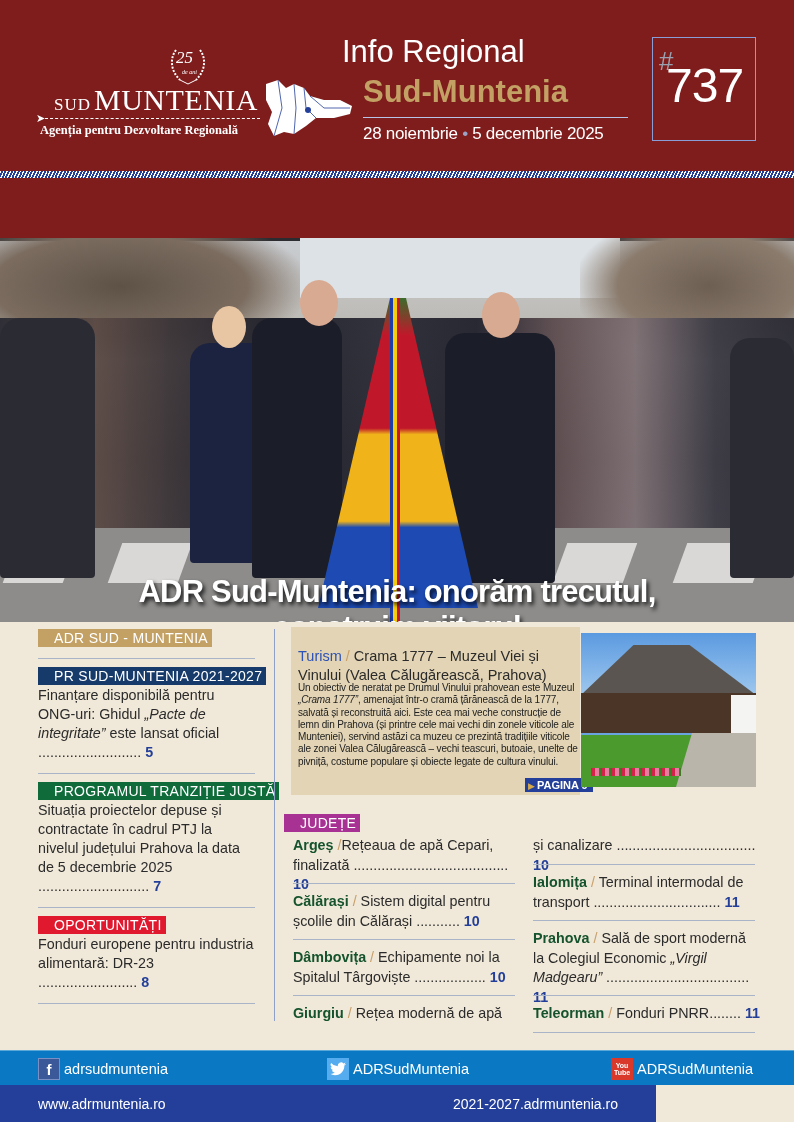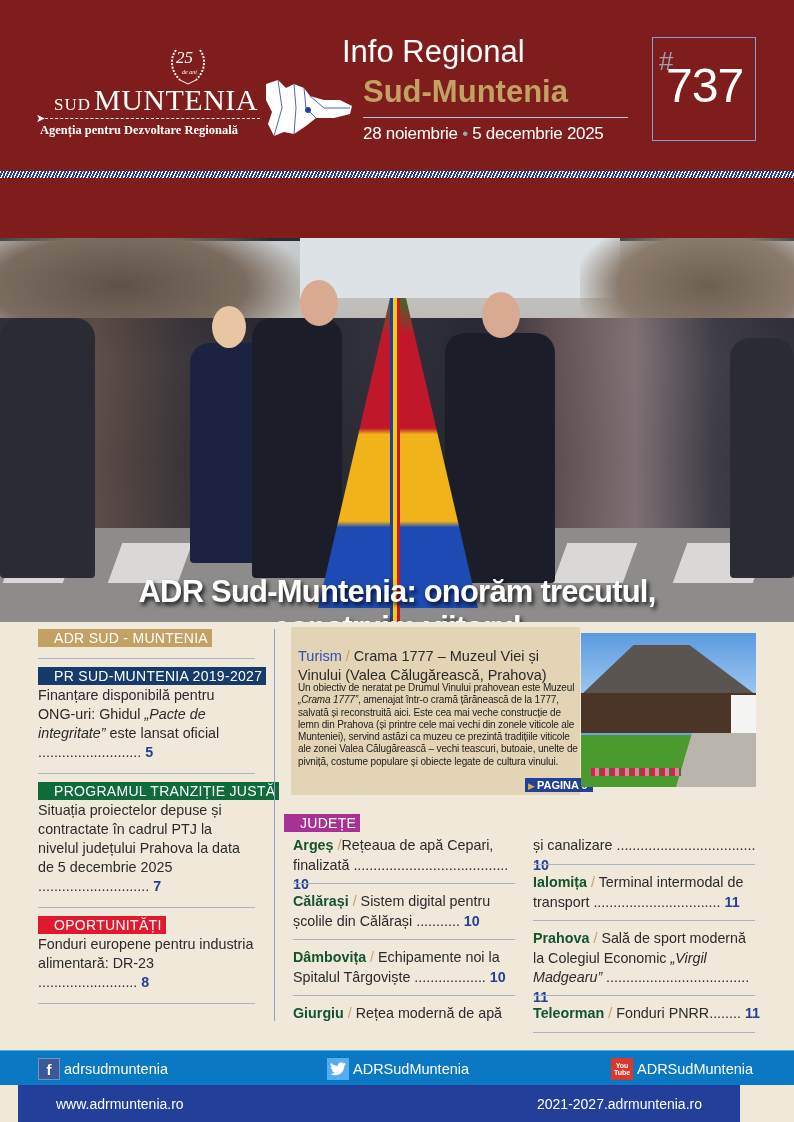--- a/index.html
+++ b/index.html
@@ -90,21 +90,21 @@
   .cty i { font-style: italic; }
   .crule { position:absolute; border-top:1px solid #aab4c8; }
 
   
   .social { position:absolute; left:0; top:1050px; width:794px; height:35px; background:#0a78c2; border-top:1px solid #5aa8d8; }
   .soc { position:absolute; top:7px; color:#fff; font-size:14.5px; display:flex; align-items:center; gap:4px; }
   .soc .ic { width:22px; height:22px; display:inline-flex; align-items:center; justify-content:center; font-weight:bold; color:#fff; font-size:15px; }
   .ic.fb { background:#3b5998; border:1px solid #7a90c4; font-family: "Liberation Sans", sans-serif; }
   .ic.tw { background:#55acee; font-size:12px; }
   .ic.yt { background:#d9392b; font-size:7px; line-height:7px; flex-direction:column; }
-  .bottom { position:absolute; left:18px; top:1085px; width:722px; height:37px; background:#233f99;padding-left:40px; }
+  .bottom { position:absolute; left:0; top:1085px; width:656px; height:37px; background:#233f99;padding-left:40px; }
   .url { position:absolute; top:11px; color:#fff; font-size:14px; }
 </style>
 </head>
 <body>
 
 <div class="header">
   <div class="logo">
     <svg class="laurel" viewBox="0 0 44 44">
       <path d="M10 8 C4 16 4 28 14 38" stroke="#fff" stroke-width="2" fill="none" stroke-dasharray="2 1.5"></path>
       <path d="M34 8 C40 16 40 28 30 38" stroke="#fff" stroke-width="2" fill="none" stroke-dasharray="2 1.5"></path>
@@ -171,21 +171,21 @@
   </div>
 </div>
 
 <div class="left-col">
   <div class="section">
     <span class="cat" style="background:#c3a164;">ADR SUD - MUNTENIA</span>
   </div>
   <div class="lrule"></div>
 
   <div class="section">
-    <span class="cat" style="background:#163a6a;">PR SUD-MUNTENIA 2019-2027</span>
+    <span class="cat" style="background:#163a6a;">PR SUD-MUNTENIA 2021-2027</span>
     <div class="art">
       <span>Finanțare disponibilă pentru ONG-uri: Ghidul </span><i>„Pacte de integritate”</i><span> este lansat oficial ..........................</span>
       <span class="pg">5</span>
     </div>
   </div>
   <div class="lrule"></div>
 
   <div class="section">
     <span class="cat" style="background:#0f6b3a;">PROGRAMUL TRANZIȚIE JUSTĂ</span>
     <div class="art">

